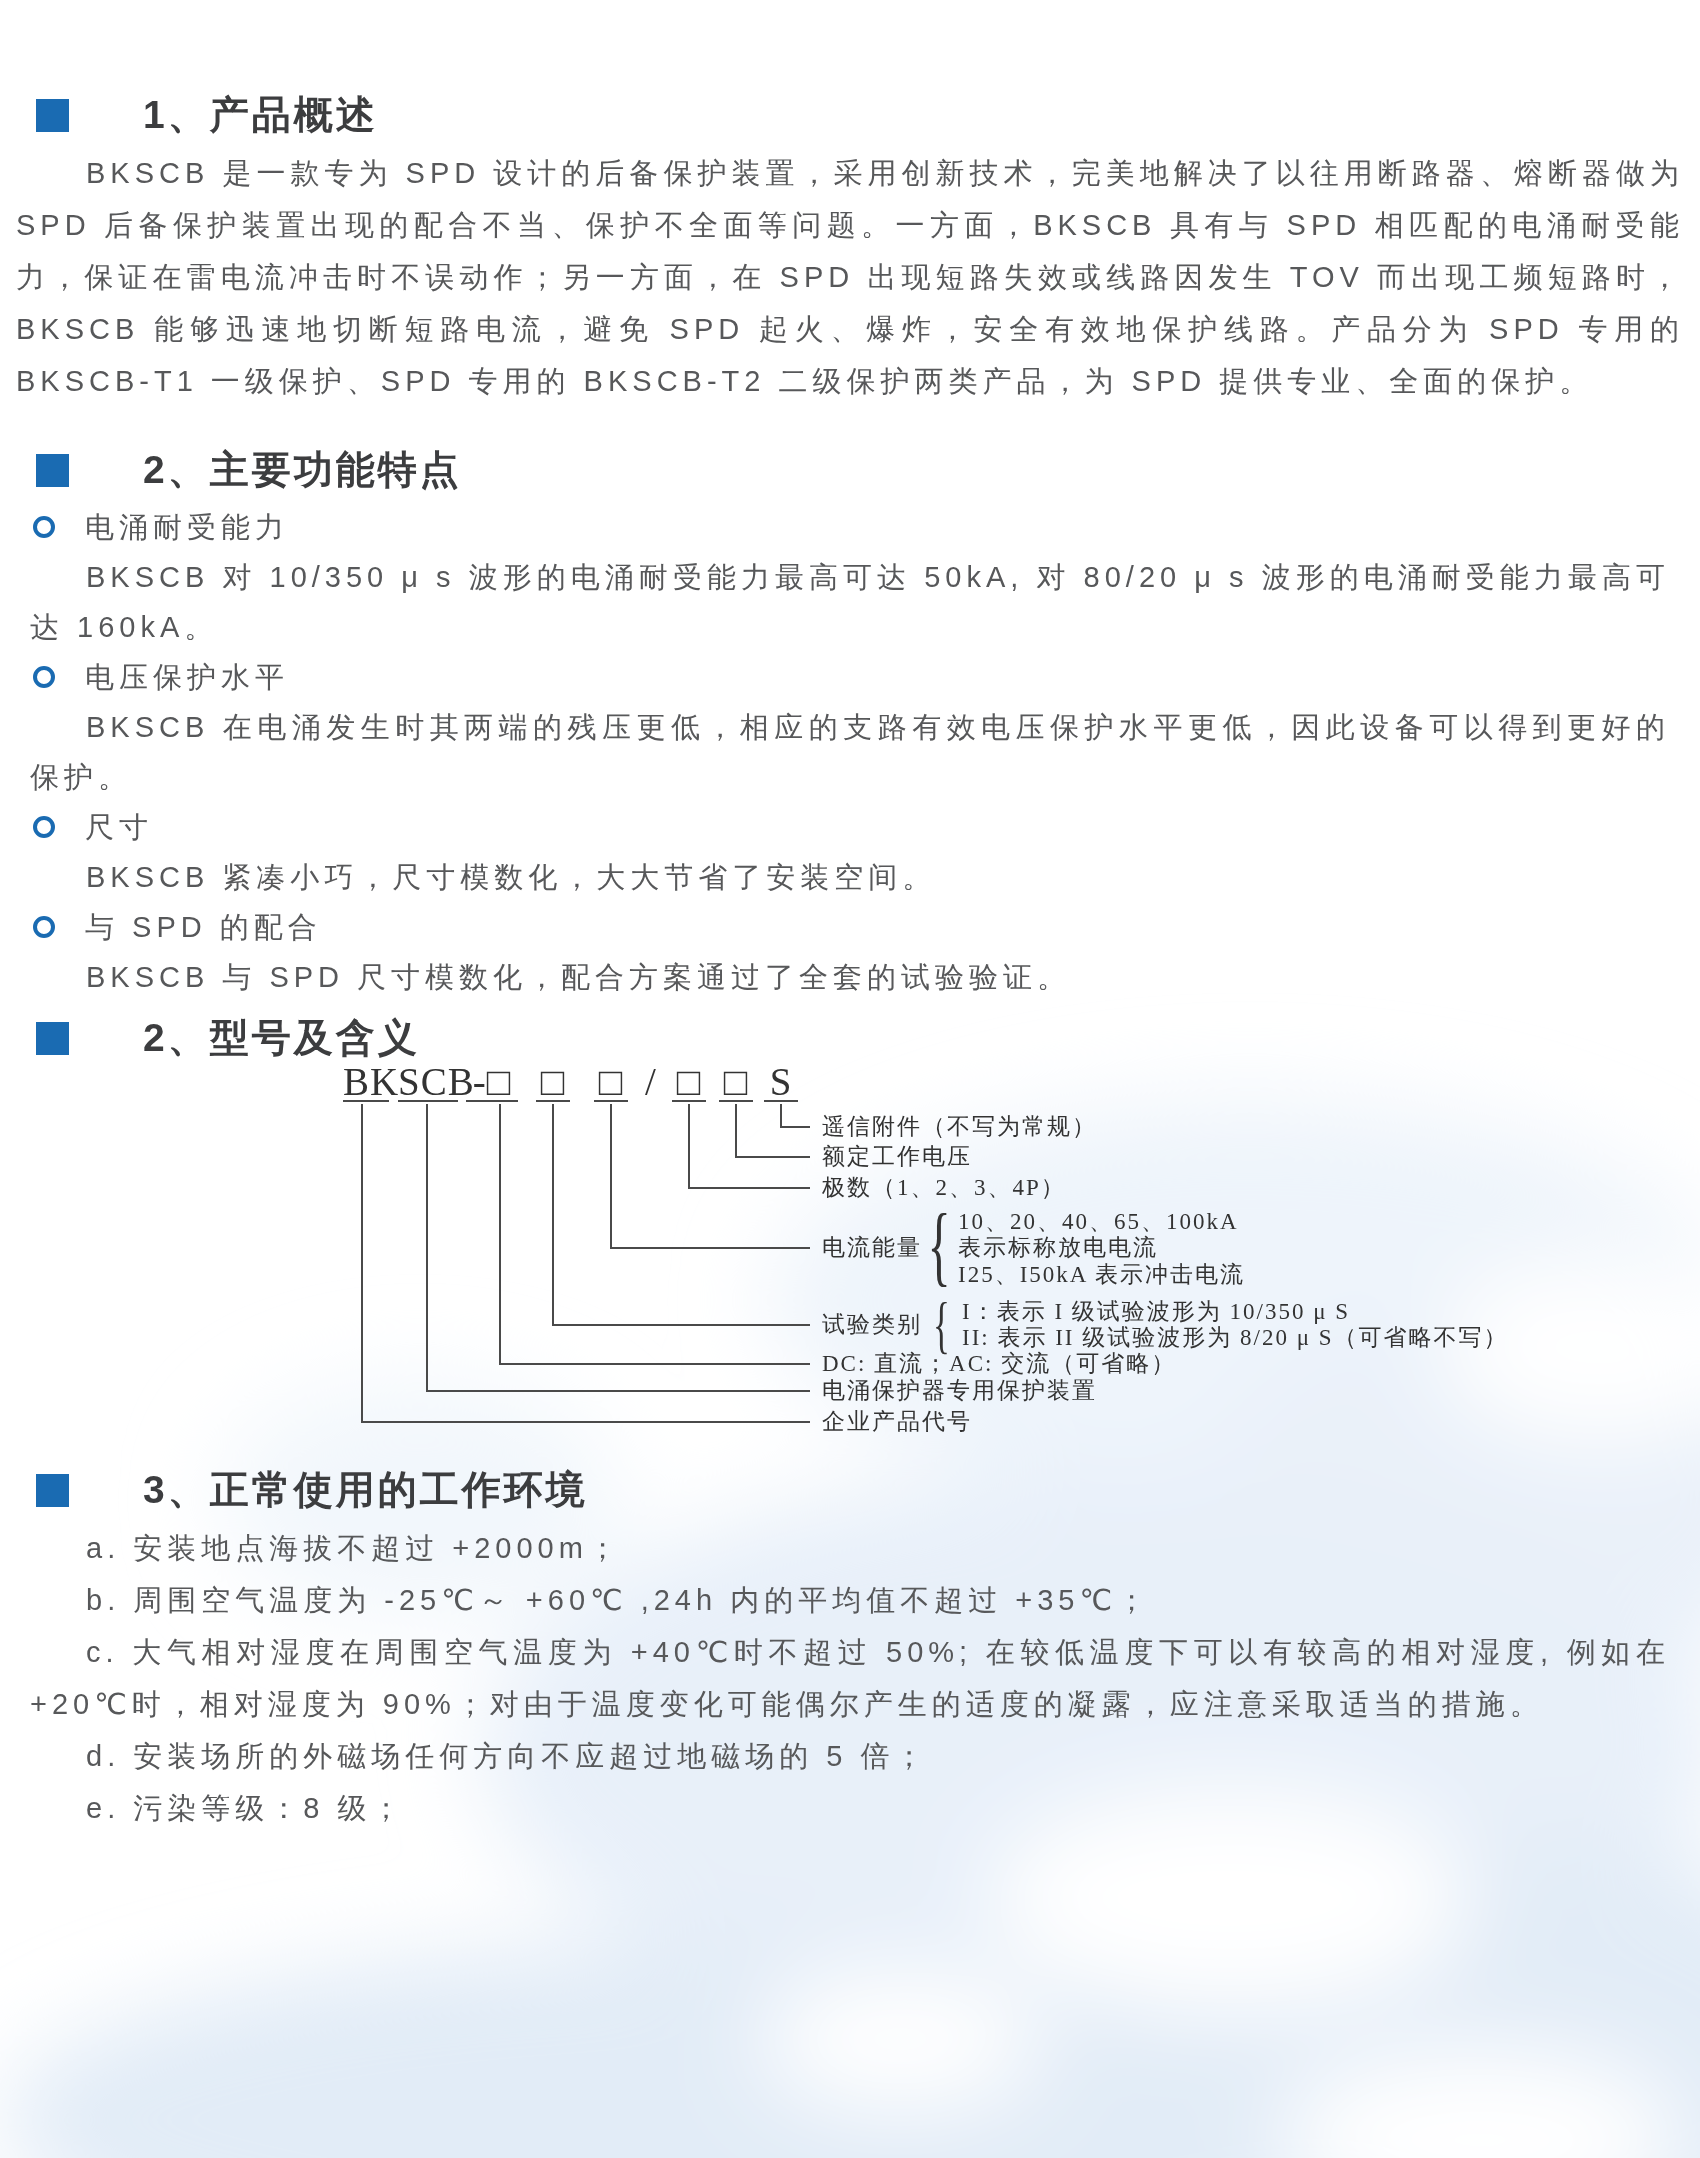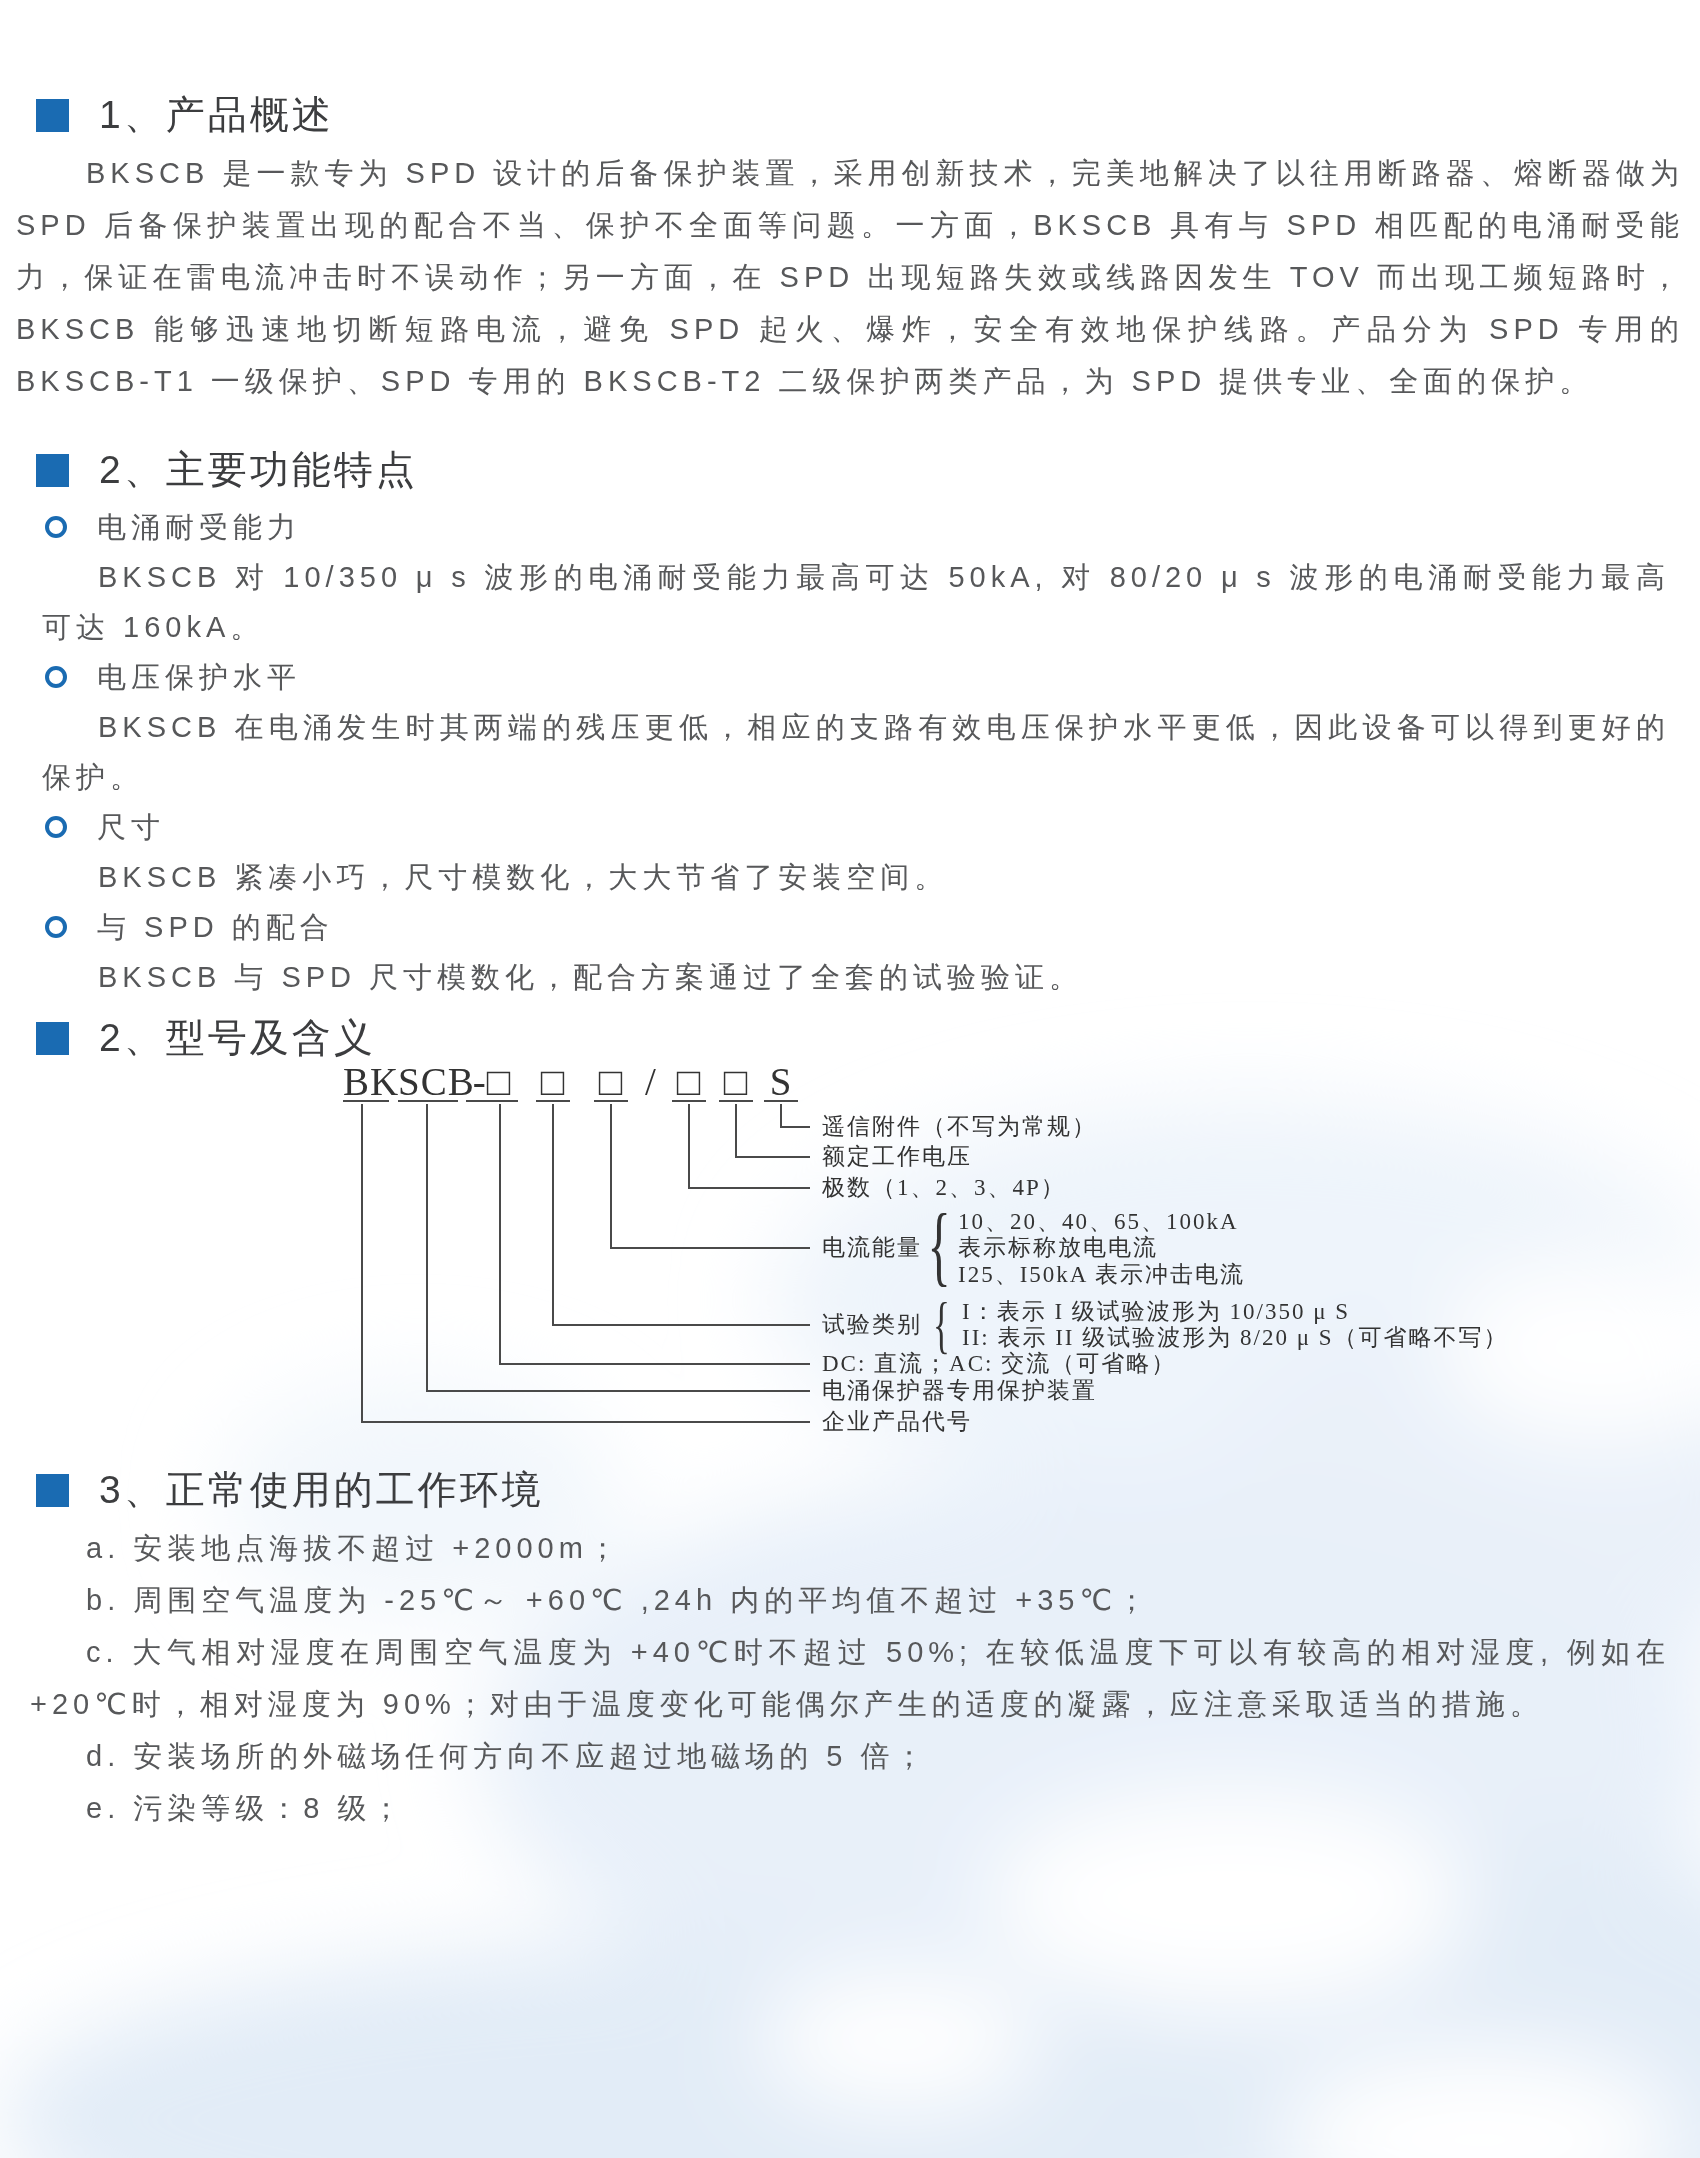--- a/index.html
+++ b/index.html
@@ -6,32 +6,32 @@
   body{
     width:1700px; min-height:2158px; background:#ffffff; position:relative;
     font-family:"Liberation Sans","DejaVu Sans",sans-serif;
     color:#57585a; font-size:29px; line-height:52px; letter-spacing:5px;
   }
   .watermark{position:absolute; left:0; top:0; width:1700px; height:2158px; z-index:0; pointer-events:none;}
   main{position:relative; z-index:1;}
 
   
   .sec{display:flex; align-items:center; font-size:39px; line-height:52px;
-       font-weight:normal; color:#3c3d3f; letter-spacing:3px; padding-left:36px;}
+       font-weight:bold; color:#3c3d3f; letter-spacing:3px; padding-left:36px;gap:44px;}
   .sq{width:33px; height:33px; background:#1a6bb2; margin-right:30px; flex:0 0 auto;}
   .sec-1{margin-top:89px;}
   .sec-2{margin-top:37px;}
   .sec-model{margin-top:10px;}
   .sec-3{}
 
   
   .para{margin:6px 0 0 0; padding:0 16px; text-indent:70px; text-align:justify;}
 
   
-  .features{margin-top:6px;padding-left:12px;}
+  .features{margin-top:6px;}
   .feature-title-row{display:flex; align-items:center; padding-left:33px; line-height:50px; height:50px; color:#57585a;}
   .ring{width:14px; height:14px; border:4px solid #1a6bb2; border-radius:50%; margin-right:30px; flex:0 0 auto;}
   .desc{margin:0; padding:0 30px; text-indent:56px; text-align:justify; line-height:50px;}
 
   
   .diagram{position:relative; height:400px; margin-top:0;
            font-family:"Liberation Serif","DejaVu Serif","DejaVu Sans",serif;
            color:#333; letter-spacing:2px;}
   .tok{position:absolute; top:0; height:36px; line-height:36px; font-size:39px;
        text-align:center; border-bottom:2px solid #4a4a4a; letter-spacing:1px;}

